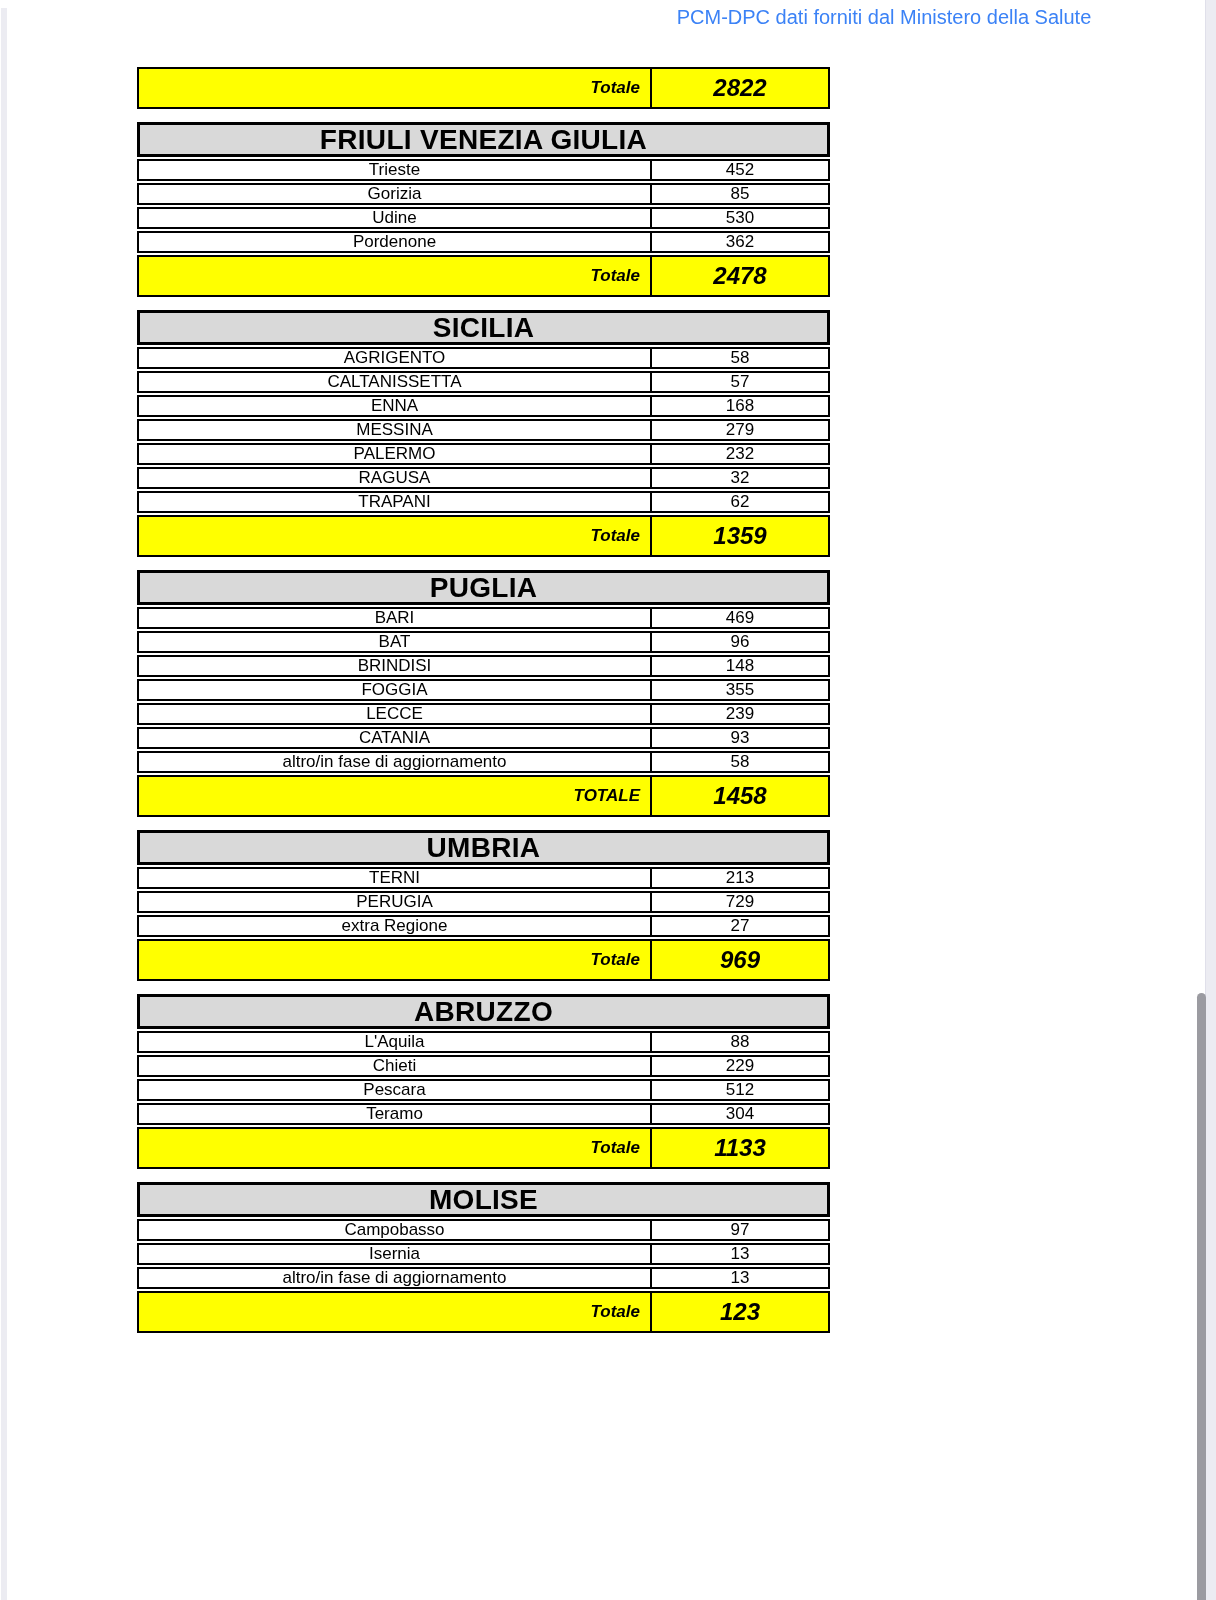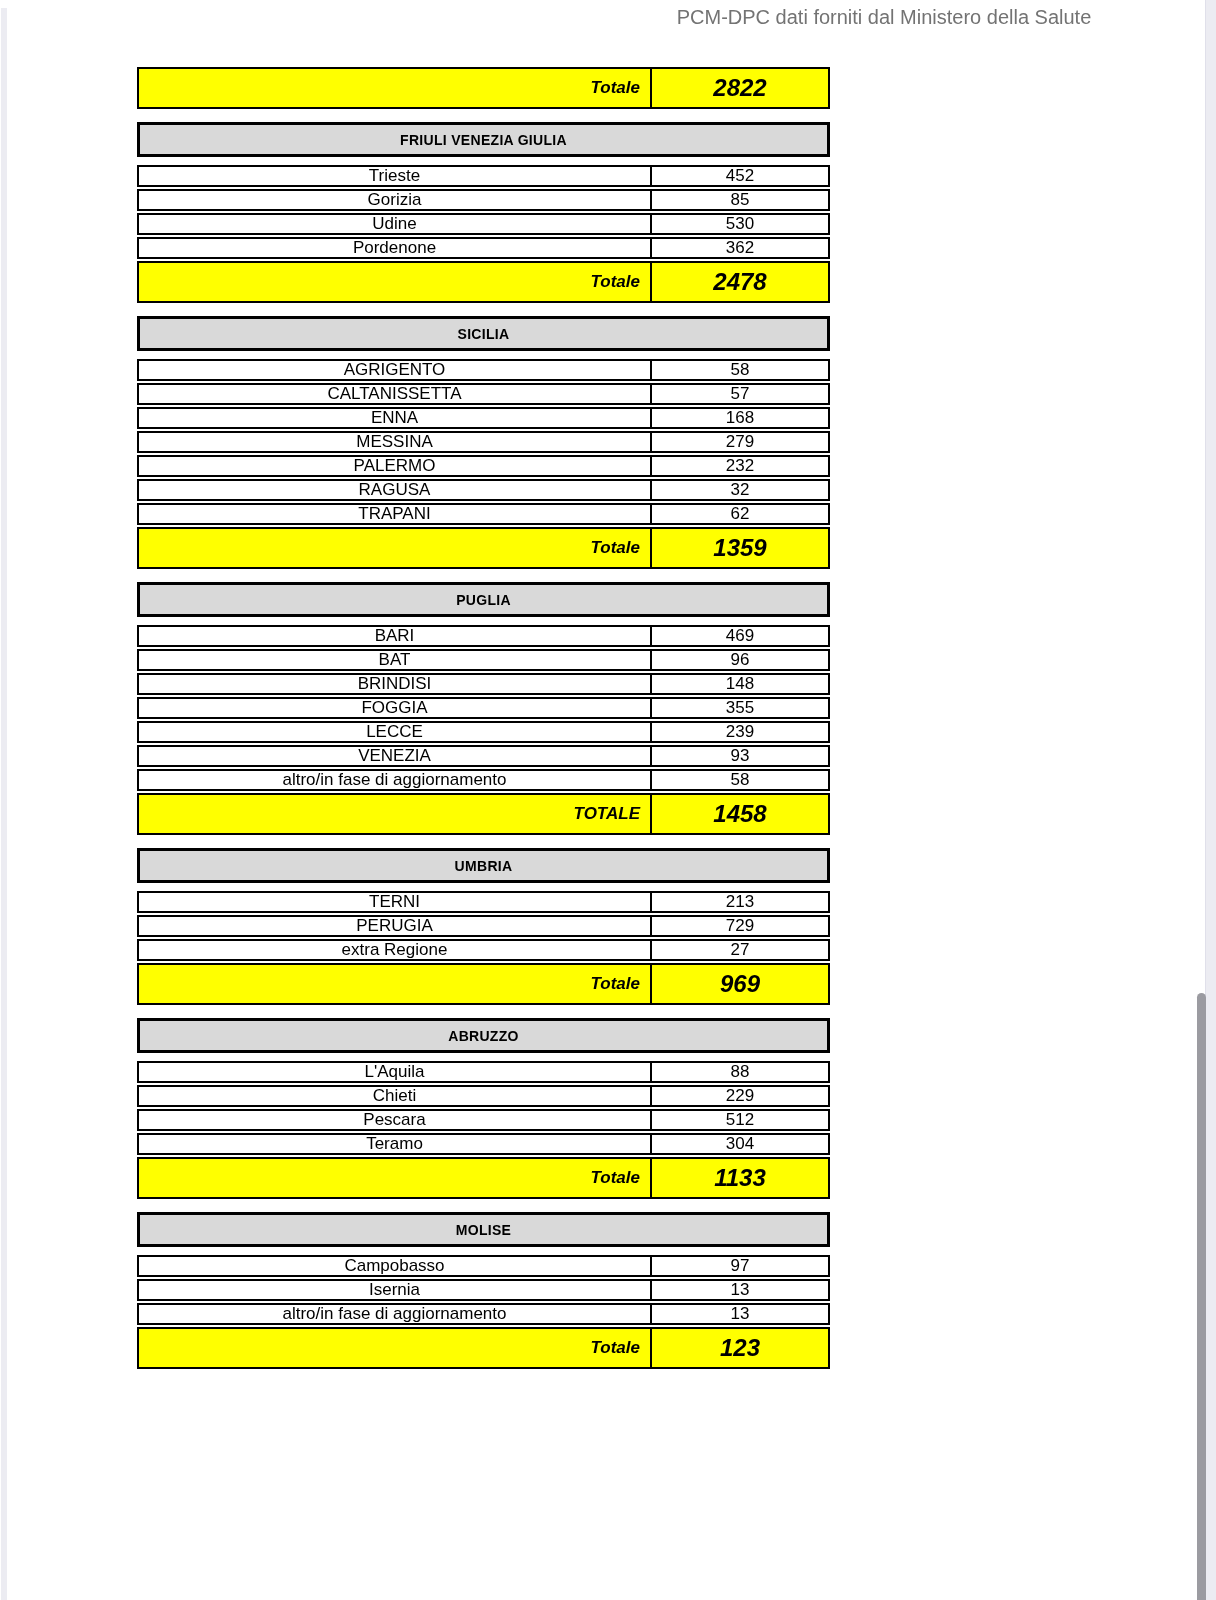--- a/index.html
+++ b/index.html
@@ -25,35 +25,35 @@
   }
   .scroll-thumb {
     position: absolute; right: 10px; top: 993px; height: 607px;
     width: 9px; background: var(--thumb, #9B9BA1);
     border-radius: 5px 5px 0 0;
   }
 
   
   .doc-note {
     position: absolute; top: 6px; left: 644px; width: 480px;
-    text-align: center; font-size: 20px; color: #737373;
+    text-align: center; font-size: 20px; color: #3b82f6;
     white-space: nowrap;
   }
 
   
   .tables {
     position: absolute; left: 137px; top: 67px; width: 693px;
   }
   .region { margin-bottom: 13px; }
   .region-header {
-    height: 35px; margin-bottom: 8px;
+    height: 35px; margin-bottom: 2px;
     border: 3px solid var(--border, #000);
     background: var(--headerbg, #D9D9D9);
     display: flex; align-items: center; justify-content: center;
-    font-size: 14px; font-weight: bold; letter-spacing: 0.3px;
+    font-size: 28px; font-weight: bold; letter-spacing: 0.3px;
   }
   .row {
     height: 22px; margin-bottom: 2px;
     border: 2px solid var(--border, #000);
     background: #fff;
     display: flex; align-items: stretch;
   }
   .cell { display: flex; align-items: center; justify-content: center; }
   .cell.label { flex: 0 0 511px; font-size: 17px; }
   .cell.value { flex: 1 1 auto; font-size: 17px; border-left: 2px solid var(--border, #000); }
@@ -182,21 +182,21 @@
     <div class="cell label">FOGGIA</div>
     <div class="cell value">355</div>
   </div>
 
   <div class="row">
     <div class="cell label">LECCE</div>
     <div class="cell value">239</div>
   </div>
 
   <div class="row">
-    <div class="cell label">VENEZIA</div>
+    <div class="cell label">CATANIA</div>
     <div class="cell value">93</div>
   </div>
 
   <div class="row">
     <div class="cell label">altro/in fase di aggiornamento</div>
     <div class="cell value">58</div>
   </div>
 </div>
     <div class="total-row">
       <div class="cell label total-label">TOTALE</div>

